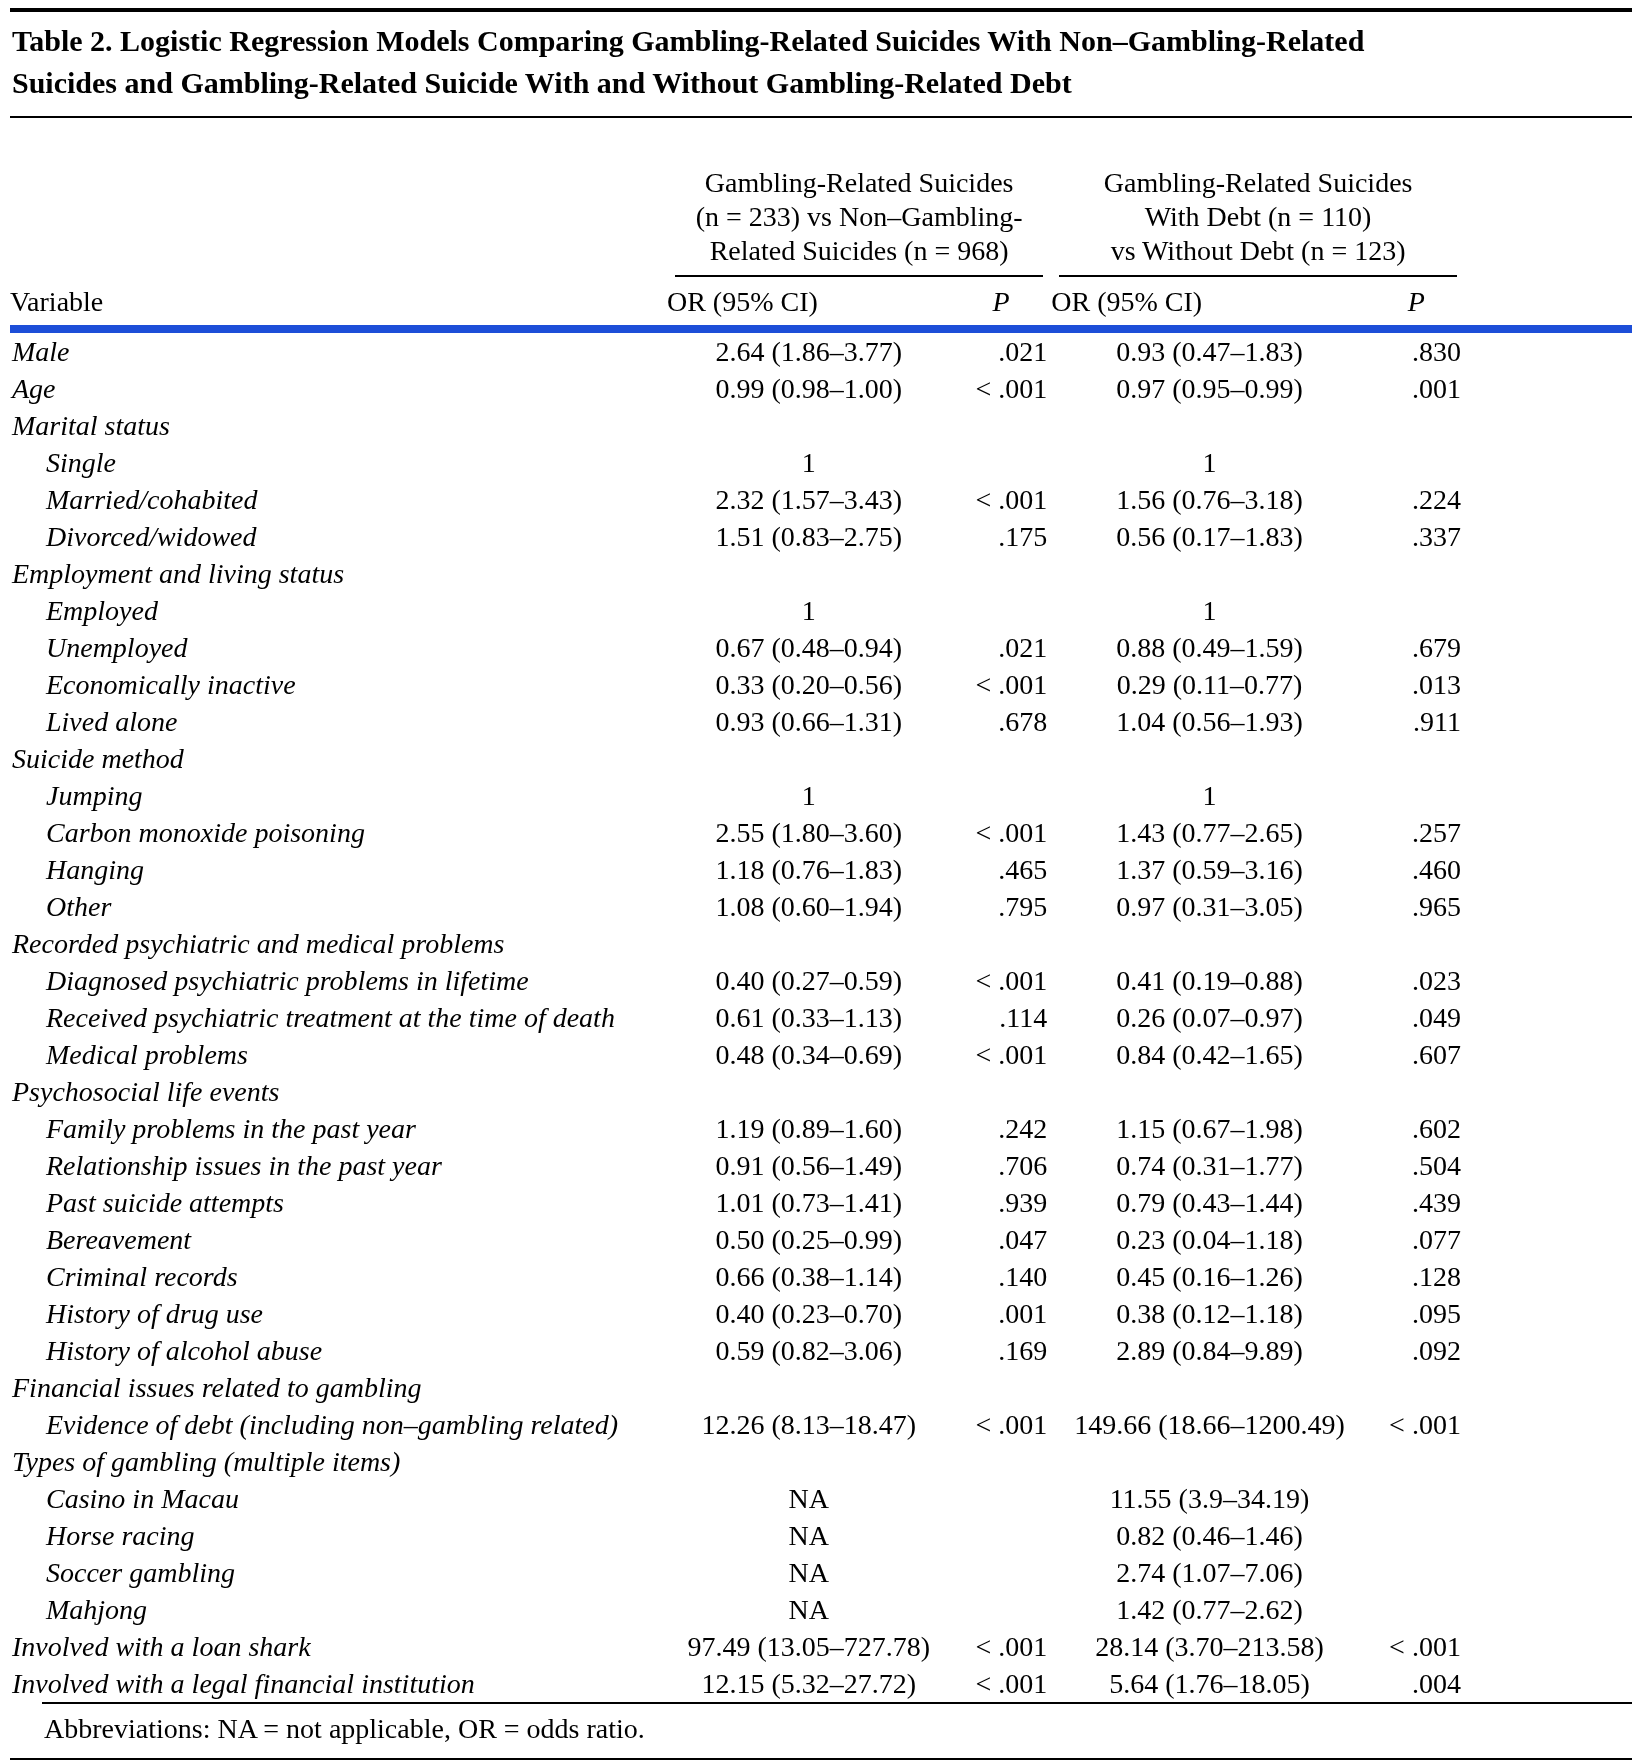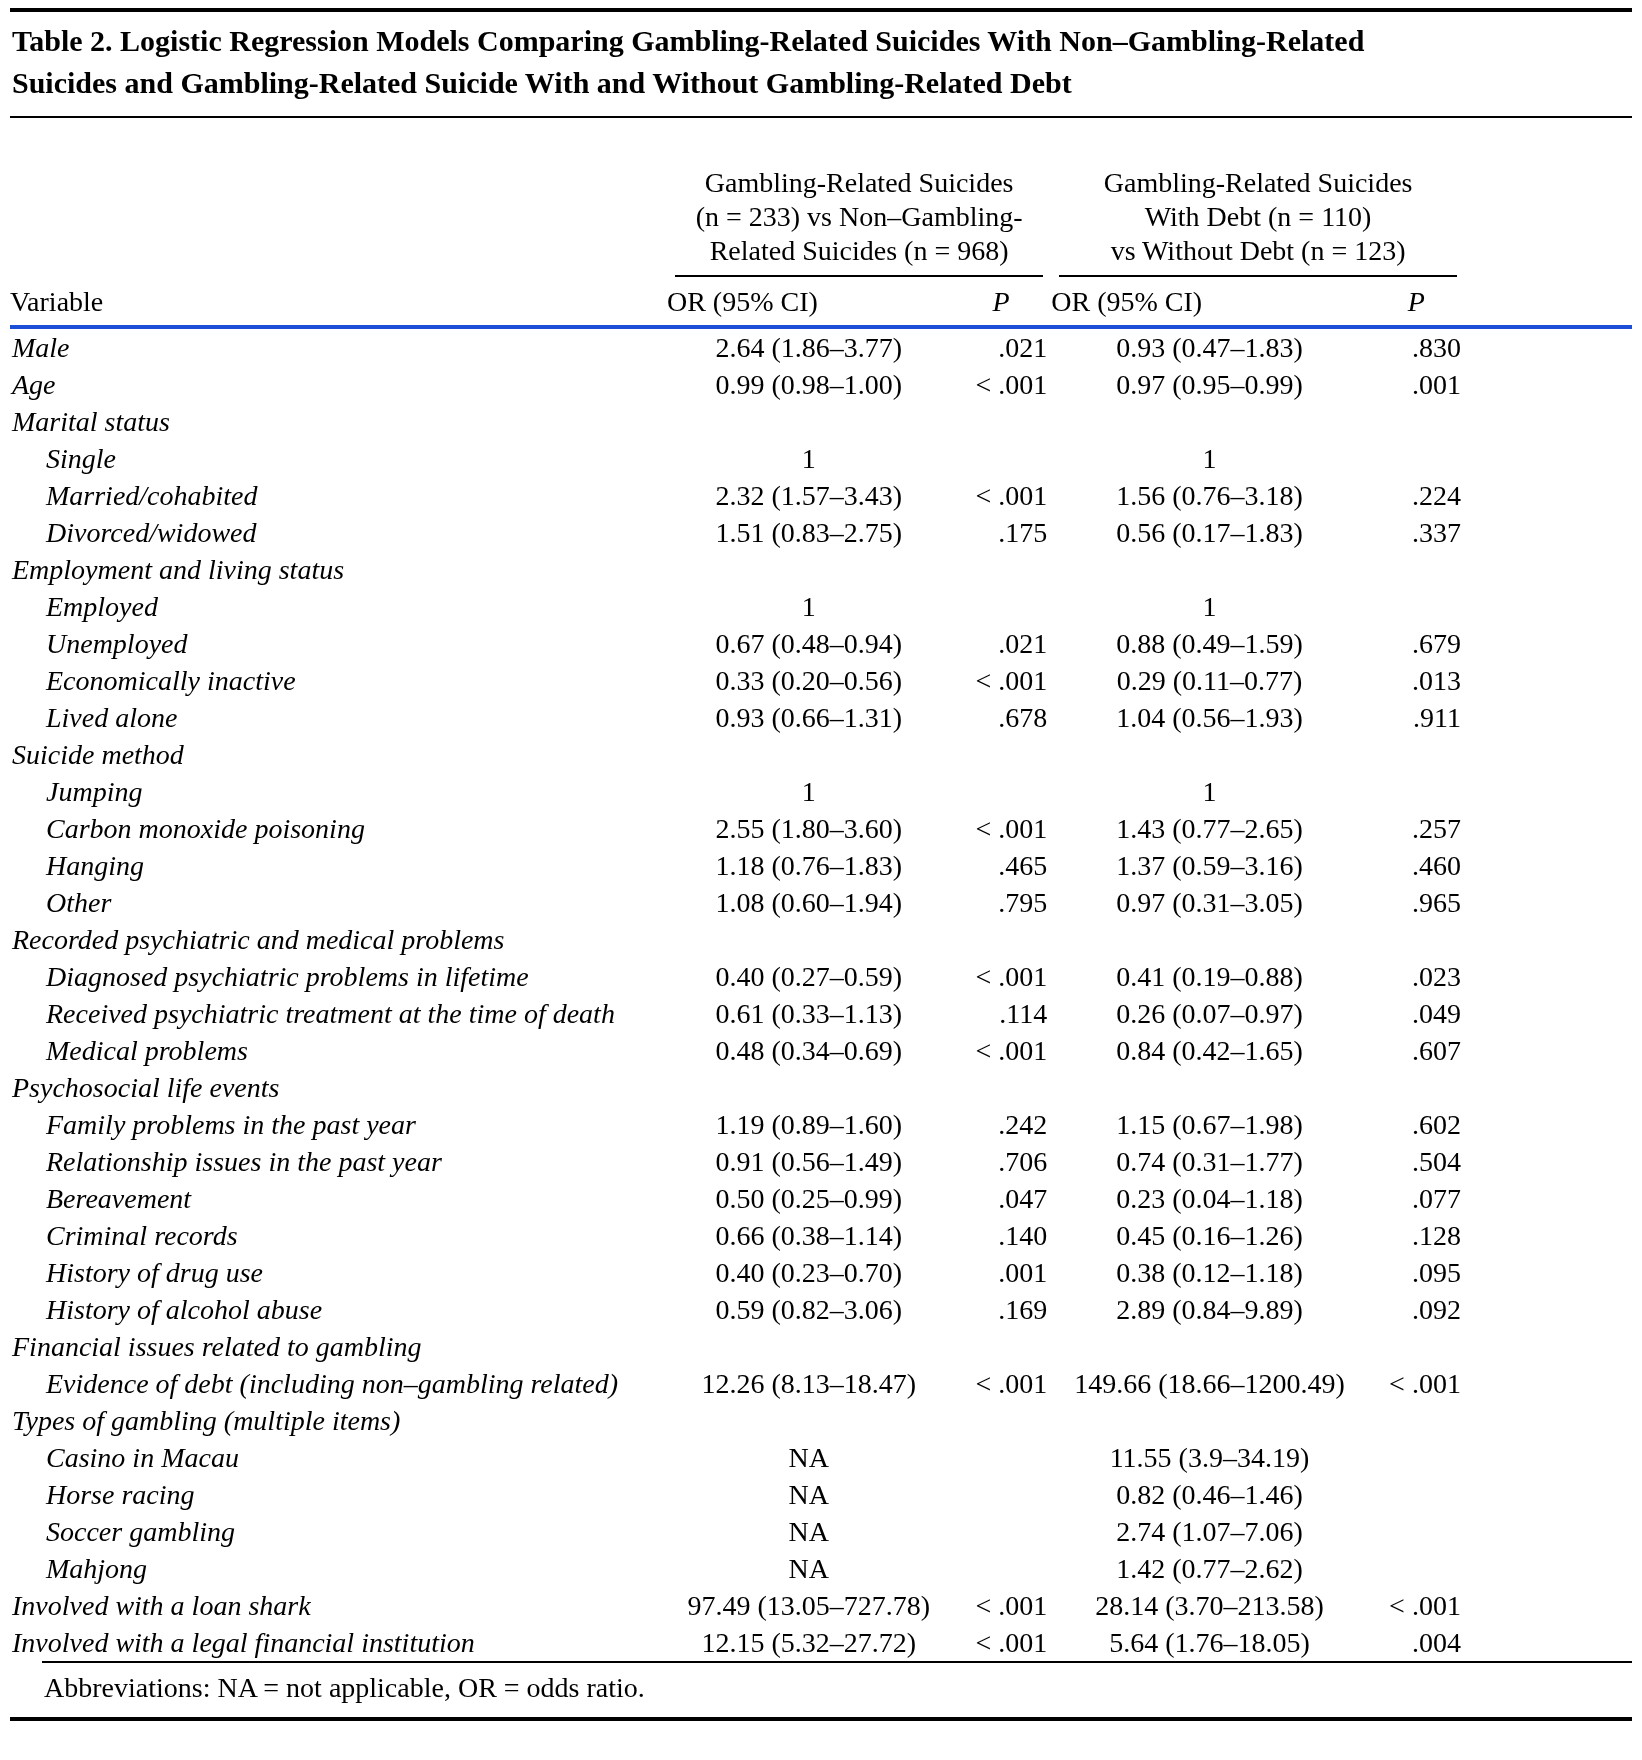--- a/index.html
+++ b/index.html
@@ -46,21 +46,21 @@
     border-bottom: 2px solid #000;
     padding-bottom: 7px;
     margin: 0 8px;
     white-space: nowrap;
   }
 
   tr.subheader th {
     font-size: 28px;
     line-height: 30px;
     padding: 10px 0 8px 0;
-    border-bottom: 4px solid #1d4ed8;
+    border-bottom: 8px solid #1d4ed8;
     vertical-align: bottom;
   }
   th.var-h { text-align: left; padding-left: 2px; }
   th.or-h  { text-align: left; }
   th.p-h   { text-align: center; font-style: italic; }
 
   tbody td {
     font-size: 28px;
     line-height: 37px;
     white-space: nowrap;
@@ -310,20 +310,28 @@
         </tr>
         <tr>
           <td class="var indent">Relationship issues in the past year</td>
           <td class="or">0.91 (0.56–1.49)</td>
           <td class="p">.706</td>
           <td class="or">0.74 (0.31–1.77)</td>
           <td class="p">.504</td>
           <td class="sp"></td>
         </tr>
         <tr>
+          <td class="var indent">Past suicide attempts</td>
+          <td class="or">1.01 (0.73–1.41)</td>
+          <td class="p">.939</td>
+          <td class="or">0.79 (0.43–1.44)</td>
+          <td class="p">.439</td>
+          <td class="sp"></td>
+        </tr>
+        <tr>
           <td class="var indent">Bereavement</td>
           <td class="or">0.50 (0.25–0.99)</td>
           <td class="p">.047</td>
           <td class="or">0.23 (0.04–1.18)</td>
           <td class="p">.077</td>
           <td class="sp"></td>
         </tr>
         <tr>
           <td class="var indent">Criminal records</td>
           <td class="or">0.66 (0.38–1.14)</td>

